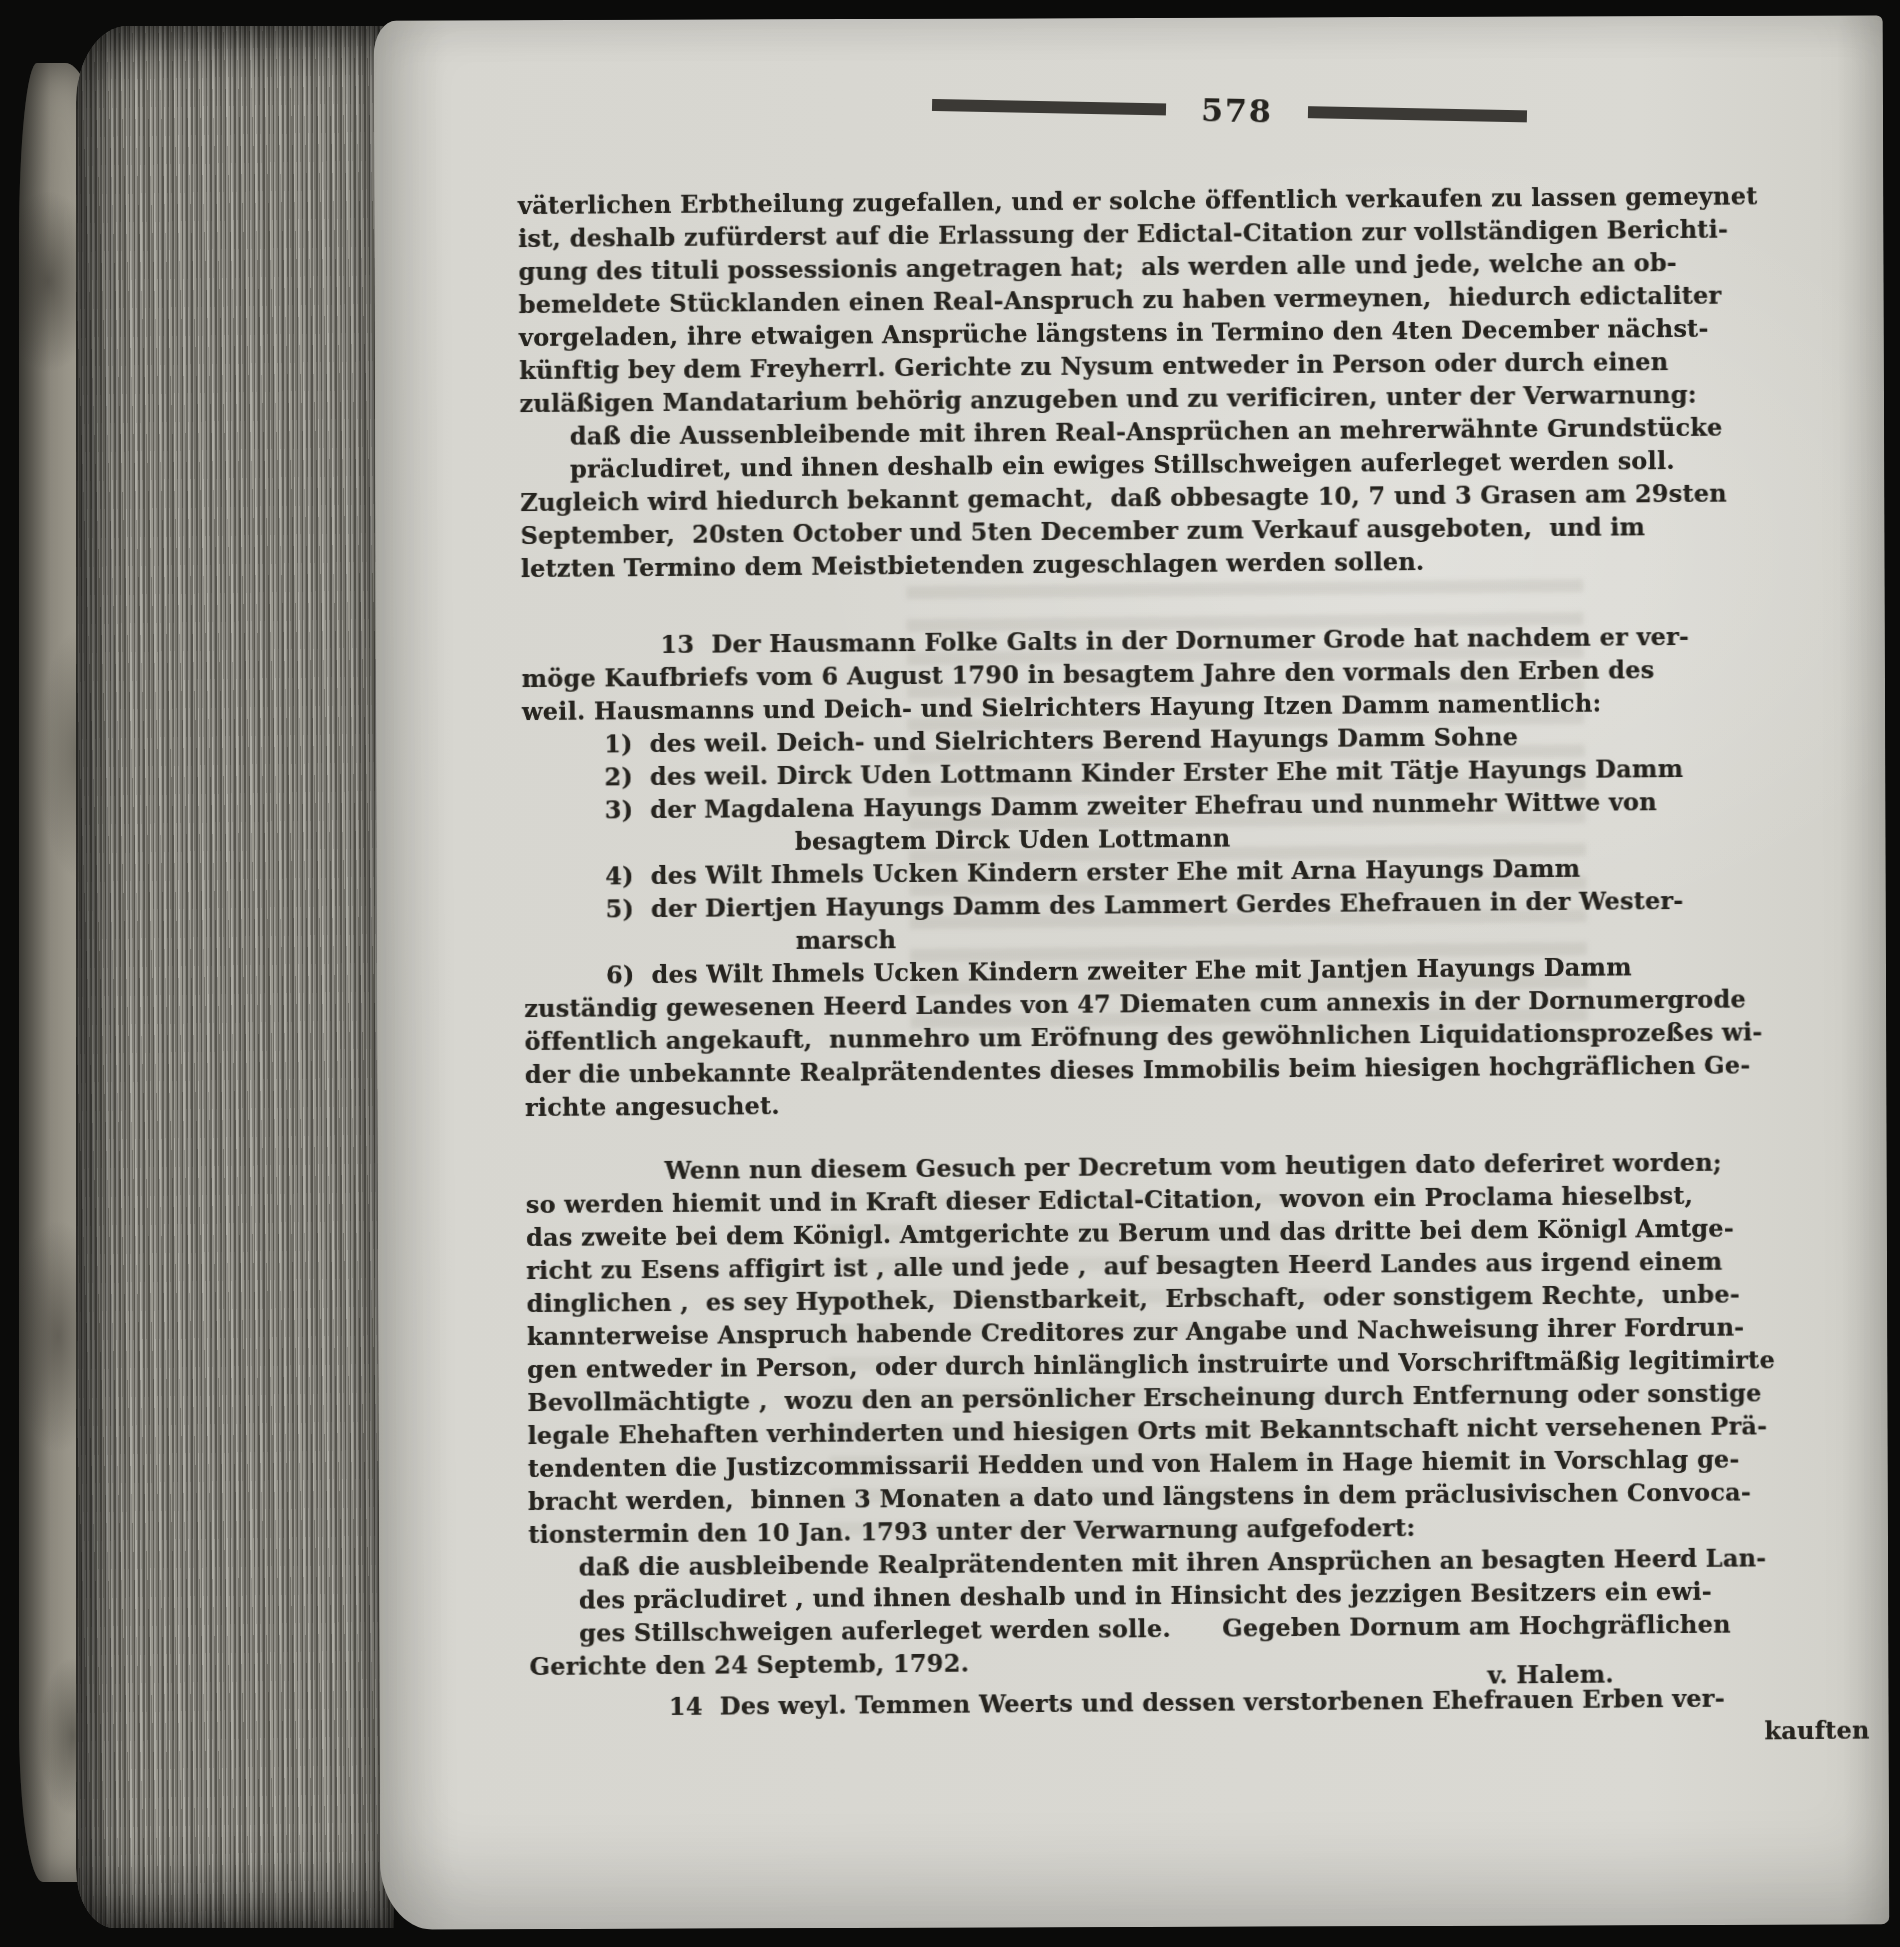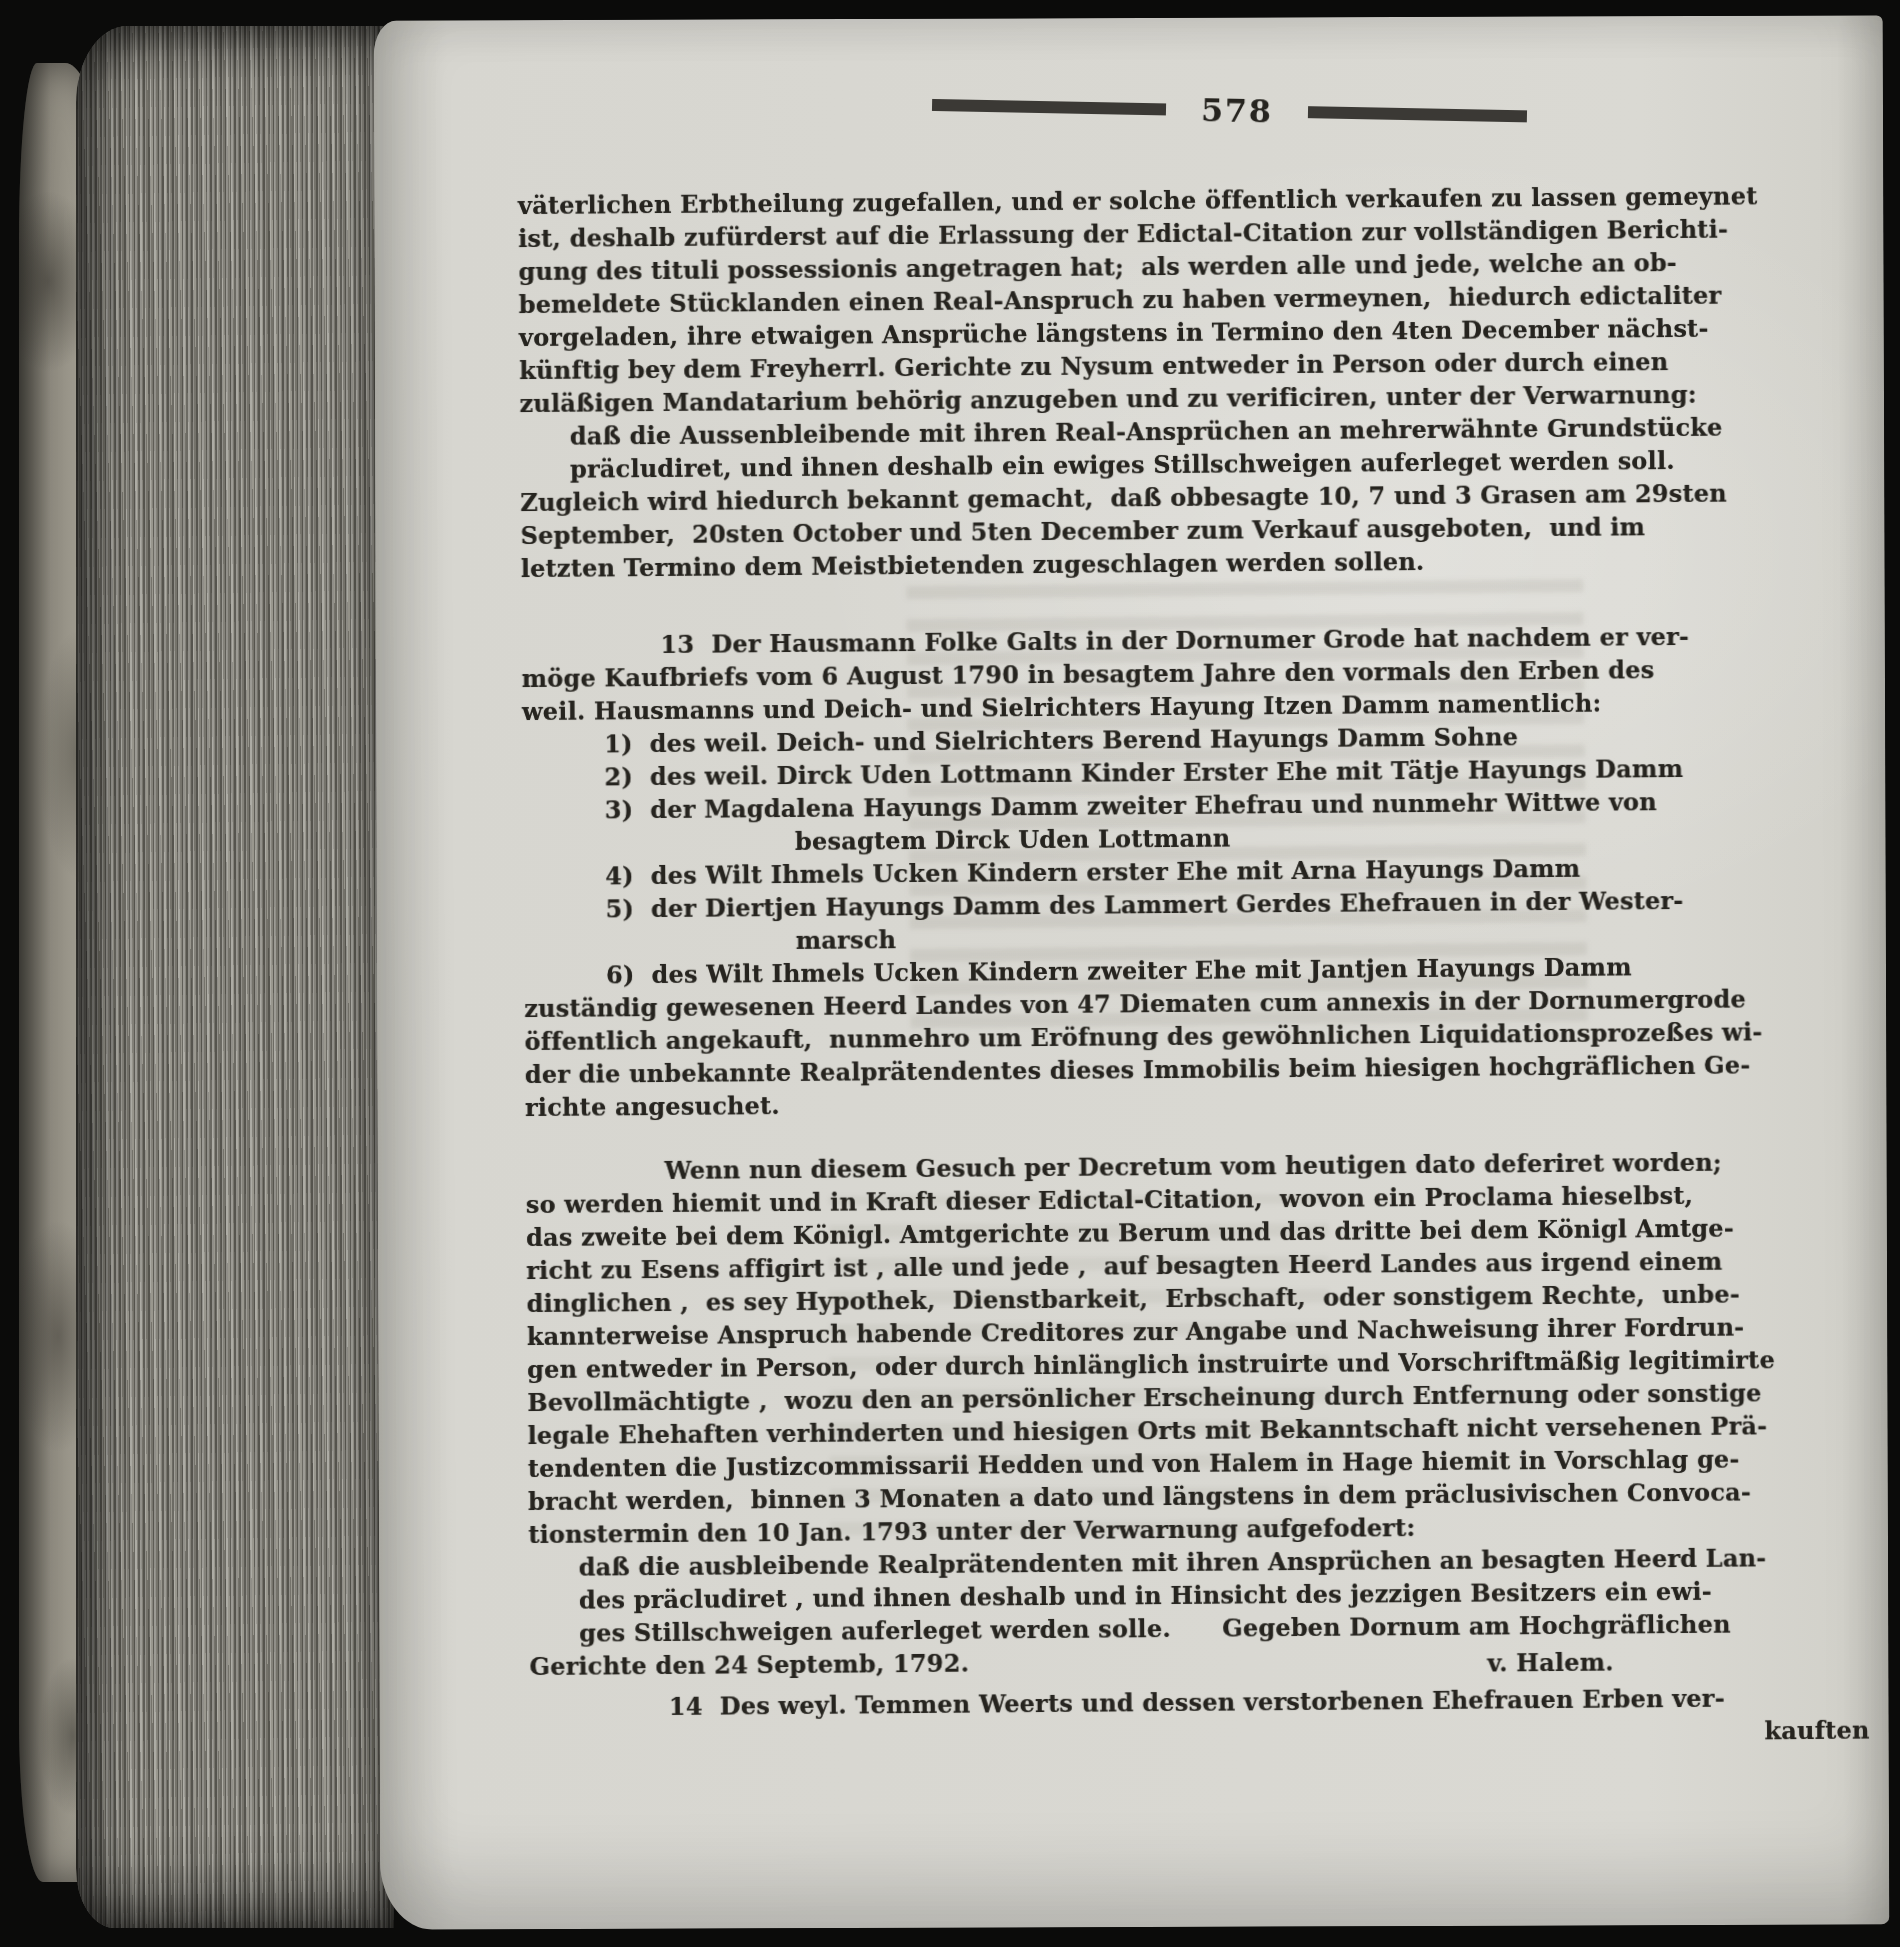--- a/index.html
+++ b/index.html
@@ -88,21 +88,21 @@
   .line{position:relative;}
   .in-0{margin-left:0;}
   .in-1{margin-left:50px;}   
   .in-2{margin-left:82px;}  
   .in-3{margin-left:272px;}  
   .in-4{margin-left:139px;}  
   .gap-l{margin-top:44px;}
   .gap-m{margin-top:31px;}
   .gap-s{margin-top:8px;}
   .al-right{text-align:right;padding-right:11.3px;}
-  .second{position:absolute;left:958px;top:4px;}
+  .second{position:absolute;left:958px;top:16px;}
 </style>
 </head>
 <body>
 
 <div class="photo">
   <div class="torn-cover"></div>
   <div class="page-block"></div>
 
   <div class="page">
     <div class="ghost g1"></div>

